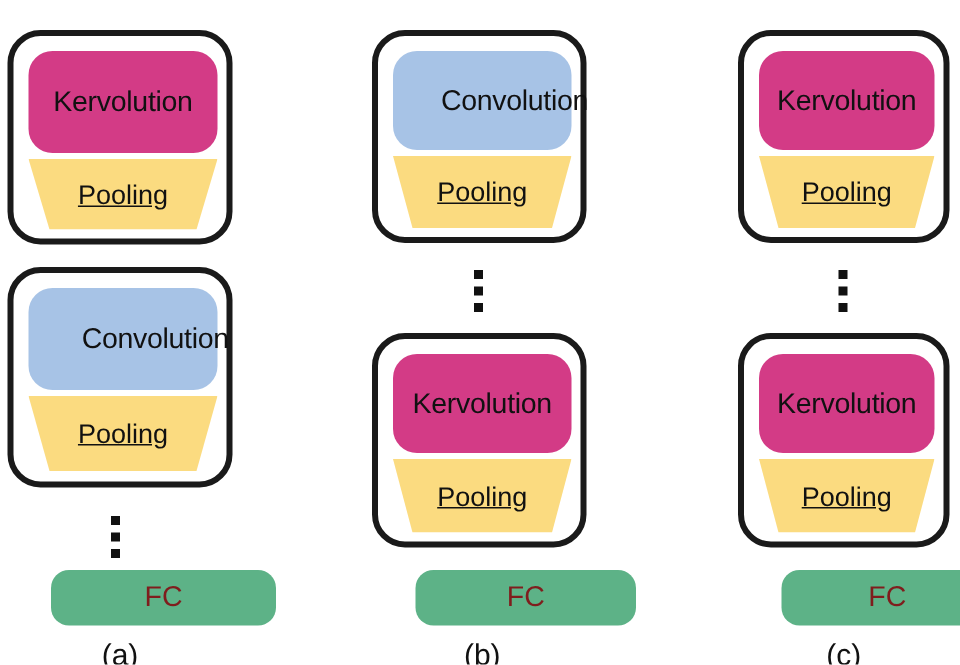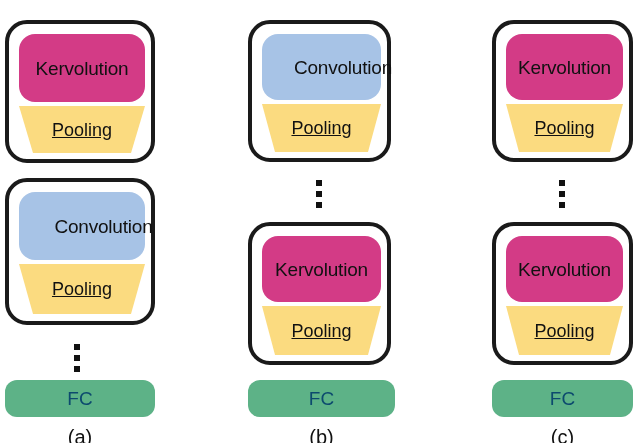--- a/index.html
+++ b/index.html
@@ -83,23 +83,24 @@
 
   
   .fc-bar {
     position: absolute;
     box-sizing: border-box;
     background: #5db287;
     border-radius: 12px;
     display: flex;
     align-items: center;
     justify-content: center;
-    color: #0c4a6e;
+    color: #7f1d1d;
     font-size: 19px;
     line-height: 1;
+    margin-left: 29px;
   }
 
   
   .vdots {
     position: absolute;
     display: flex;
     flex-direction: column;
     align-items: center;
     justify-content: space-between;
   }

